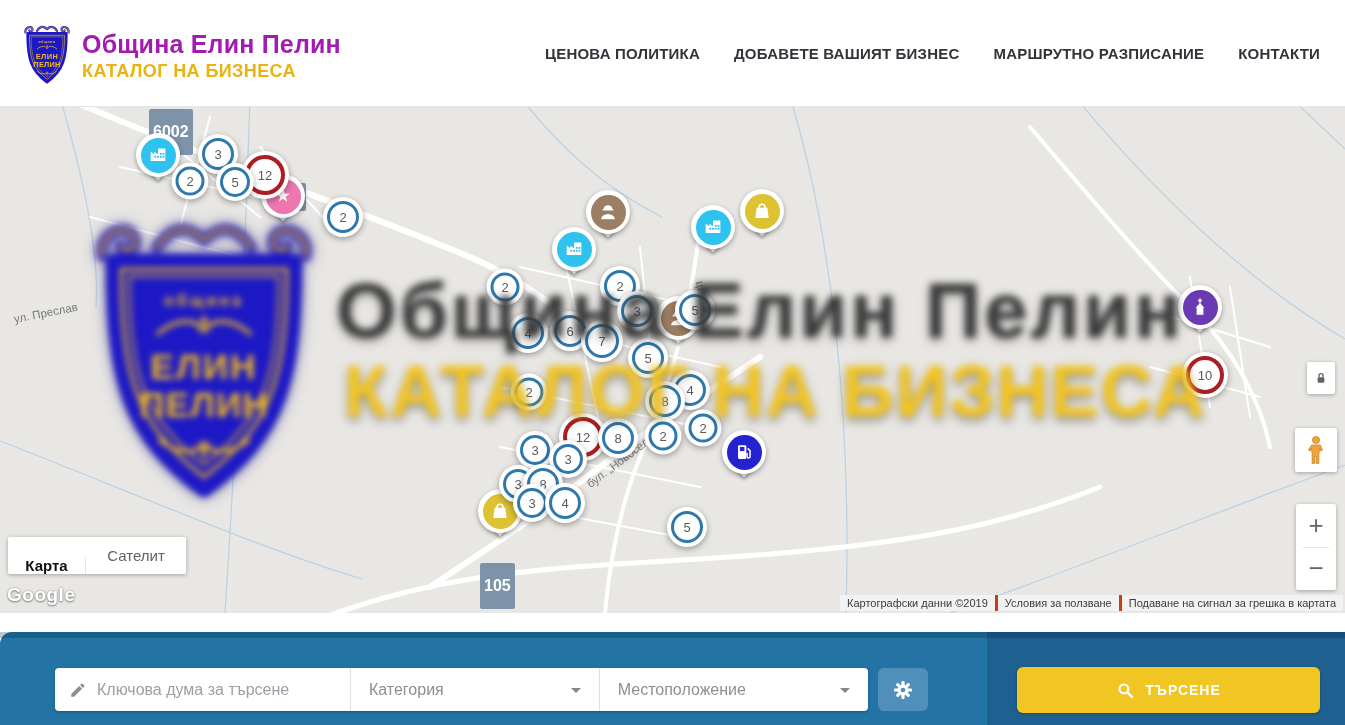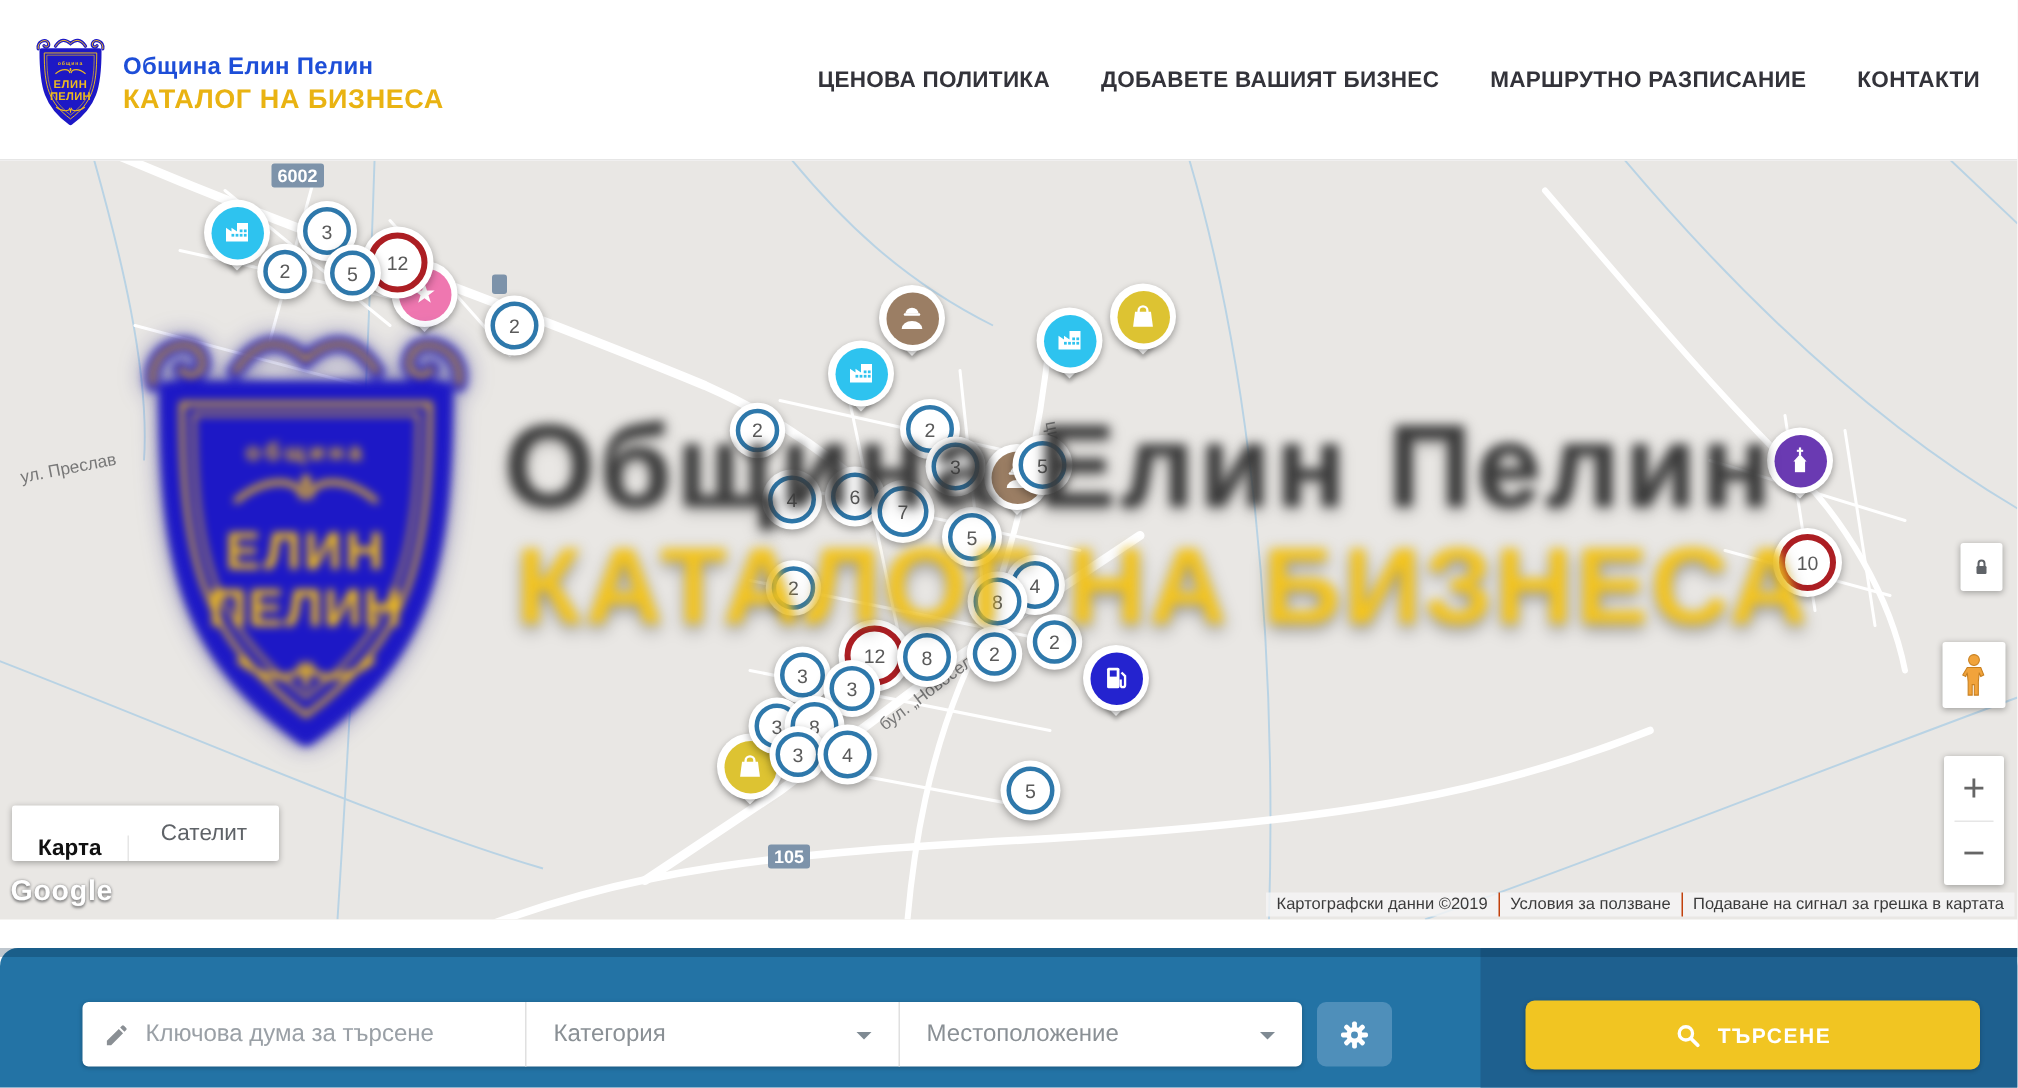--- a/index.html
+++ b/index.html
@@ -4,31 +4,31 @@
 <style>
   * { margin:0; padding:0; box-sizing:border-box; }
   html,body { width:1345px; height:725px; overflow:hidden; font-family:"Liberation Sans", sans-serif; background:#fff; }
   #app { position:relative; width:1345px; height:725px; }
 
   
   .header { position:absolute; left:0; top:0; width:1345px; height:107px; background:#fff; border-bottom:1px solid #e6e6e6; z-index:900; }
   .brand { position:absolute; left:22px; top:24px; display:flex; align-items:center; }
   .brand-crest { width:50px; height:64px; }
   .brand-text { margin-left:10px; }
-  .brand-title { font-size:16px; font-weight:bold; color:#1d4ed8; letter-spacing:.2px; }
+  .brand-title { font-size:25px; font-weight:bold; color:#a21caf; letter-spacing:.2px;text-align:center; }
   .brand-subtitle { font-size:18px; font-weight:bold; color:#e9b312; letter-spacing:.4px; margin-top:2px; }
   .main-nav { position:absolute; right:25px; top:0; height:107px; display:flex; align-items:center; gap:34px;margin-left:44px; }
   .nav-item { font-size:15px; font-weight:bold; color:#33333a; letter-spacing:.2px; cursor:pointer; white-space:nowrap; }
 
   
   .map { position:absolute; left:0; top:107px; width:1345px; height:506px; background:#e9e7e4; overflow:hidden; cursor:grab; }
   .map svg.bg { position:absolute; left:0; top:0; z-index:1; }
 
   .street-label { position:absolute; font-size:11.5px; color:#787878; white-space:nowrap; z-index:5; transform-origin:left center; }
-  .road-badge { position:absolute; background:#7d93aa; color:#fff; font-size:12px; font-weight:bold; padding:1px 4px; border-radius:2px; z-index:6; min-width:10px; min-height:13px; text-align:center;margin-left:32px; }
+  .road-badge { position:absolute; background:#7d93aa; color:#fff; font-size:16px; font-weight:bold; padding:14px 4px; border-radius:2px; z-index:6; min-width:10px; min-height:13px; text-align:center; }
 
   
   .cluster { position:absolute; transform:translate(-50%,-50%); background:#fff; border-radius:50%;
              box-shadow:0 2px 6px rgba(0,0,0,.35); display:flex; align-items:center; justify-content:center; cursor:pointer; }
   .cluster::before { content:""; position:absolute; inset:4px; border-radius:50%; border:3px solid #2e78ab; }
   .cluster.red::before { border-color:#ac1e23; border-width:4px; }
   .cluster span { position:relative; font-size:13px; color:#5a5a5a; }
 
   .pin { position:absolute; width:44px; height:44px; transform:translate(-50%,-50%); cursor:pointer; }
   .pin-tail { position:absolute; left:14px; top:28px; width:16px; height:16px; background:#fff; transform:rotate(45deg); box-shadow:2px 2px 3px rgba(0,0,0,.25); }
@@ -52,21 +52,21 @@
   .lock-btn { left:1307px; top:255px; width:28px; height:32px; }
   .pegman-btn { left:1295px; top:321px; width:42px; height:44px; }
   .zoomctrl { position:absolute; left:1296px; top:397px; width:40px; height:86px; background:#fff; border-radius:2px; box-shadow:0 1px 4px rgba(0,0,0,.3); z-index:700; display:flex; flex-direction:column; }
   .zoombtn { flex:1; display:flex; align-items:center; justify-content:center; font-size:26px; color:#666; cursor:pointer; }
   .zoomdiv { height:1px; background:#e6e6e6; margin:0 7px; }
 
   .google-logo { position:absolute; left:7px; top:477px; z-index:700; font-size:19px; font-weight:bold; color:#fff; letter-spacing:.5px;
                  text-shadow:0 0 2px #8f8f8f, 0 1px 2px #7d7d7d; }
   .attribution { position:absolute; right:2px; top:488px; z-index:700; display:flex; background:rgba(245,245,245,.8); font-size:11px; color:#3b3b3b; }
   .attribution span { padding:2px 7px; white-space:nowrap; }
-  .attribution span + span { border-left:1px solid #c2410c; cursor:pointer;text-align:right; }
+  .attribution span + span { border-left:3px solid #c2410c; cursor:pointer;text-align:right; }
 
   
   .footer { position:absolute; left:0; top:632px; width:1345px; height:112px; background:#2373a5; z-index:900;border-radius:12px; }
   .footer-right { position:absolute; left:987px; top:0; width:358px; height:112px; background:#1e608f; }
   .footer-band { position:absolute; left:0; top:0; width:100%; height:6px; background:rgba(0,30,60,.25); }
 
   .search-group { position:absolute; left:55px; top:36px; width:813px; height:43px; background:#fff; border-radius:4px; display:flex; box-shadow:0 1px 3px rgba(0,0,0,.25); }
   .sg-field { position:relative; display:flex; align-items:center; height:100%; }
   .sg-field + .sg-field { border-left:1px solid #e0e0e0; }
   .f-keyword { width:302px; padding-left:14px; }

